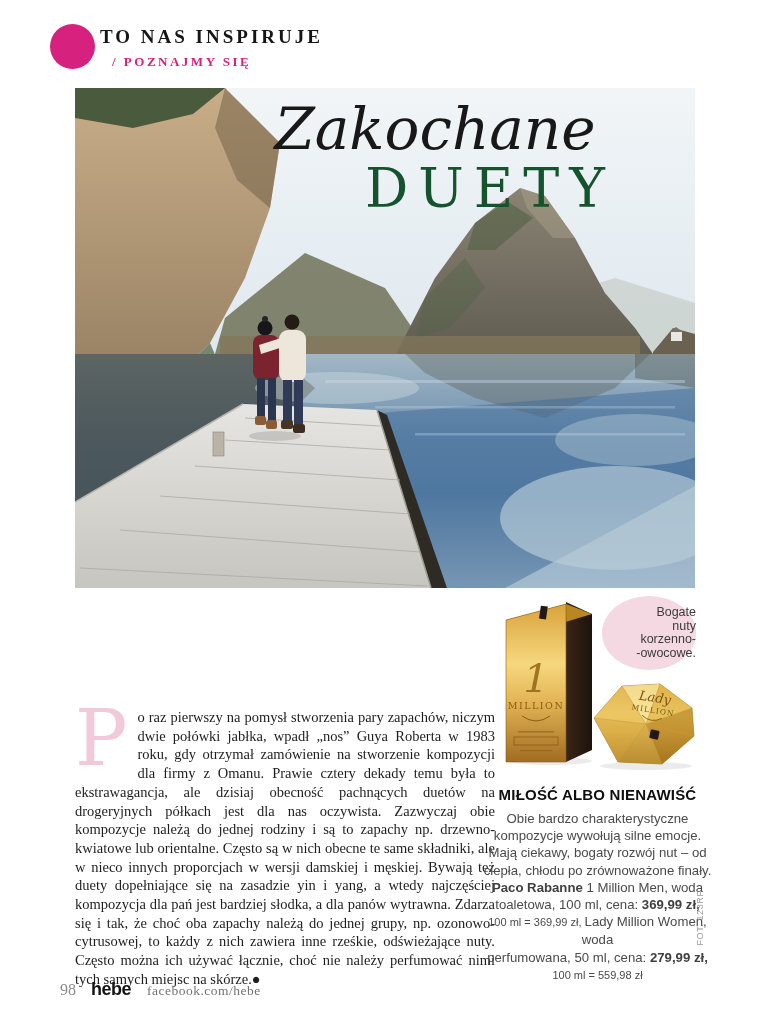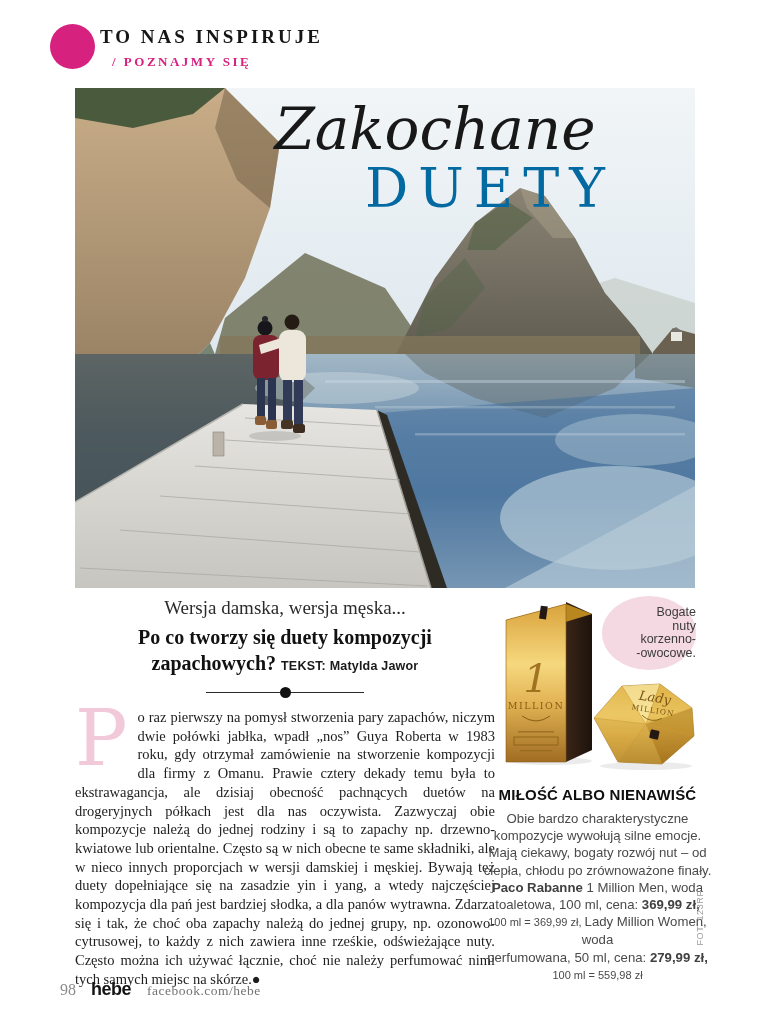--- a/index.html
+++ b/index.html
@@ -13,21 +13,21 @@
   .section-sub{position:absolute;left:100px;top:54px;font:700 13px/1.2 "Liberation Serif",serif;
                letter-spacing:2.5px;color:#d6217f;margin-left:12px;}
 
   
   .hero{position:absolute;left:75px;top:88px;width:620px;height:500px;}
   .hero svg{display:block;width:620px;height:500px;}
   .hero-title{position:absolute;left:0;top:0;width:620px;}
   .ht1{position:absolute;left:130px;top:12px;width:460px;text-align:center;
        font:italic 400 58px/1 "DejaVu Serif",serif;color:#181818;}
   .ht2{position:absolute;left:190px;top:74px;width:450px;text-align:center;
-       font:400 54px/1 "DejaVu Serif",serif;letter-spacing:10px;color:#0369a1;}
+       font:400 54px/1 "DejaVu Serif",serif;letter-spacing:10px;color:#14532d;}
 
   
   .standfirst{position:absolute;left:75px;top:596px;width:420px;text-align:center;}
   .sf-line1{font:400 19px/1.3 "Liberation Serif",serif;color:#2b2b2b;margin:0 0 3px 0;}
   .sf-q{font:700 20px/1.32 "Liberation Serif",serif;color:#111;margin:0;}
   .sf-byline{font:700 12.5px/1 "Liberation Sans",sans-serif;color:#1a1a1a;letter-spacing:.2px;}
   .sf-divider{margin:11px auto 0;width:158px;height:11px;position:relative;}
   .sf-divider .line{position:absolute;left:0;right:0;top:5px;height:1px;background:#2a2a2a;display:block;}
   .sf-divider .dot{position:absolute;left:50%;top:0;width:11px;height:11px;margin-left:-5px;border-radius:50%;
                    background:#111;display:block;}
@@ -175,29 +175,20 @@
         <rect x="218" y="336" width="12" height="9" rx="2.5" fill="#3c2d20"></rect>
       </g>
     </svg>
 
     <div class="hero-title">
       <div class="ht1">Zakochane</div>
       <div class="ht2">DUETY</div>
     </div>
   </figure>
 
-  <section class="standfirst">
-    <p class="sf-line1">Wersja damska, wersja męska...</p>
-    <h2 class="sf-q"><span>Po co tworzy się duety kompozycji zapachowych?</span>
-      <span class="sf-byline">TEKST: Matylda Jawor</span></h2>
-    <div class="sf-divider">
-      <span class="line"></span>
-      <span class="dot"></span>
-    </div>
-  </section>
 
   <article class="article">
     <span class="dropcap">P</span>
     <span>o raz pierwszy na pomysł stworzenia pary zapachów, niczym dwie połówki jabłka, wpadł „nos” Guya Roberta w 1983 roku, gdy otrzymał zamówienie na stworzenie kompozycji dla firmy z Omanu. Prawie cztery dekady temu była to ekstrawagancja, ale dzisiaj obecność pachnących duetów na drogeryjnych półkach jest dla nas oczywista. Zazwyczaj obie kompozycje należą do jednej rodziny i są to zapachy np. drzewno-kwiatowe lub orientalne. Często są w nich obecne te same składniki, ale w nieco innych proporcjach w wersji damskiej i męskiej. Bywają też duety dopełniające się na zasadzie yin i yang, a wtedy najczęściej kompozycja dla pań jest bardziej słodka, a dla panów wytrawna. Zdarza się i tak, że choć oba zapachy należą do jednej grupy, np. ozonowo-cytrusowej, to każdy z nich zawiera inne rześkie, odświeżające nuty. Często można ich używać łącznie, choć nie należy perfumować nimi tych samych miejsc na skórze.●</span>
   </article>
 
   <svg class="bottle1" viewBox="0 0 98 175">
     <defs>
       <linearGradient id="goldG" x1="0" y1="0" x2="0" y2="1">
         <stop offset="0" stop-color="#d9a33c"></stop>

